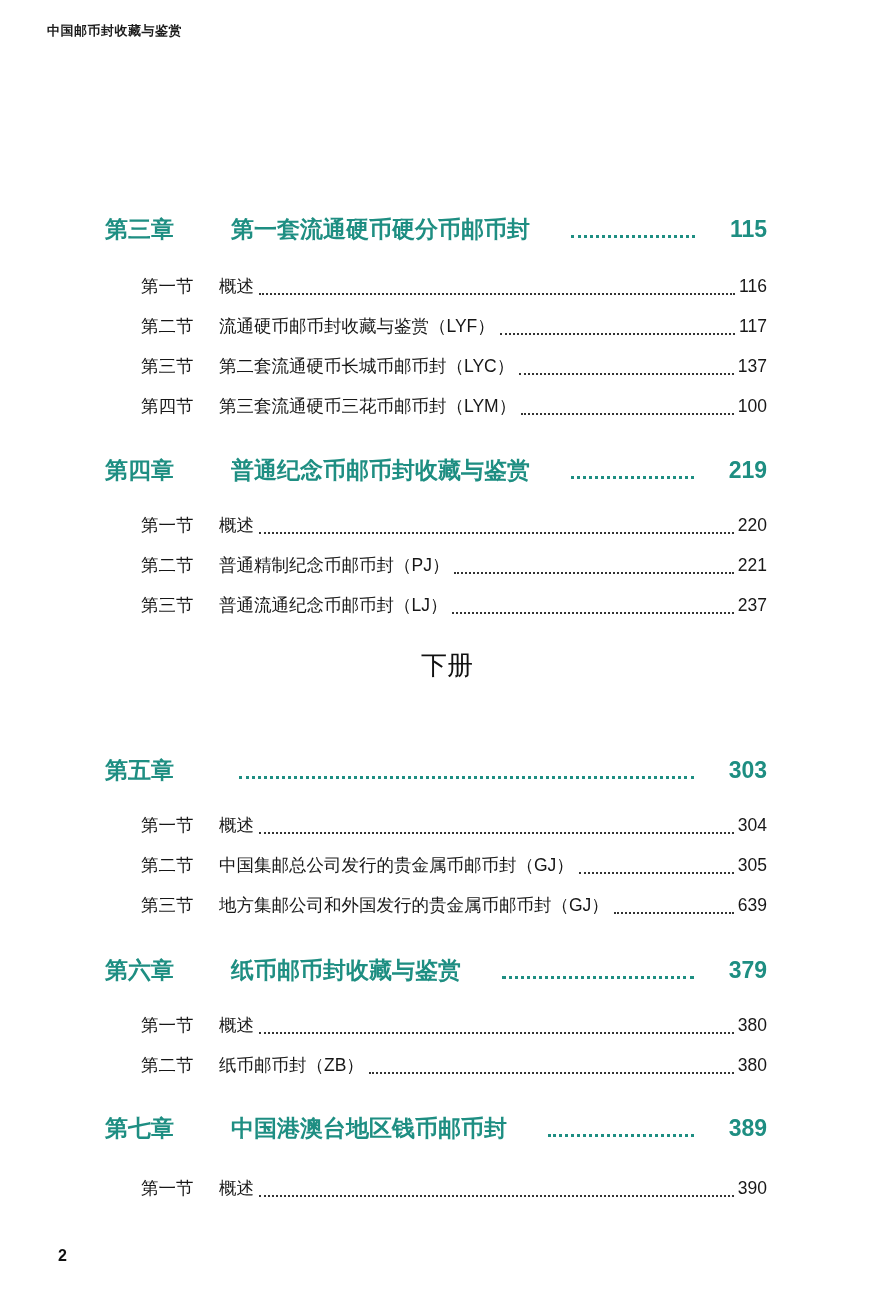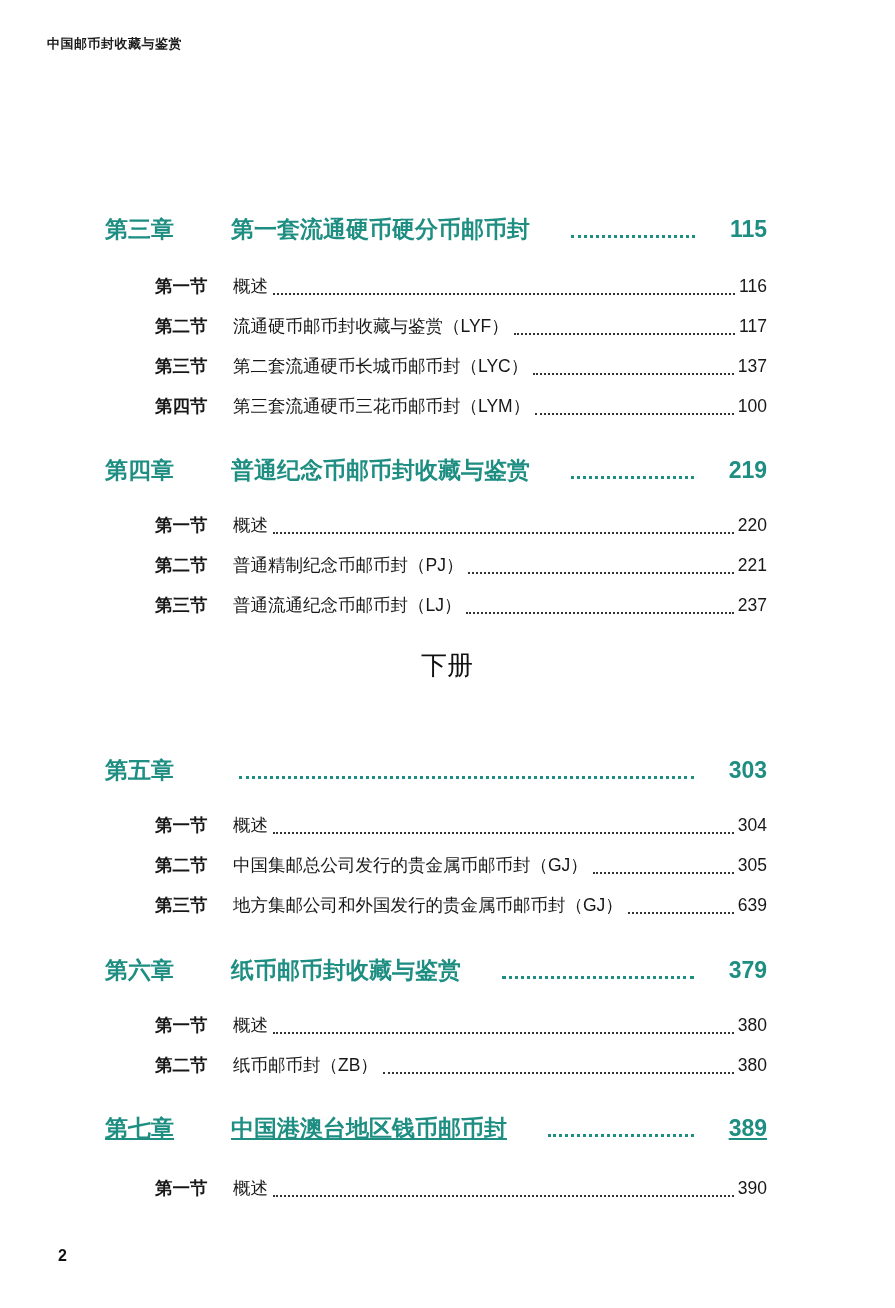--- a/index.html
+++ b/index.html
@@ -4,21 +4,21 @@
 <style>
   html, body { margin:0; padding:0; }
   body {
     width:895px; height:1308px;
     background:#ffffff;
     font-family:"Liberation Sans", sans-serif;
     position:relative;
     overflow:hidden;
   }
   .page-header {
-    position:absolute; left:47px; top:35px;
+    position:absolute; left:47px; top:22px;
     font-size:13px; font-weight:700; color:#1c1c1c;
     letter-spacing:0.5px;
   }
   .toc {
     position:absolute; left:105px; top:0; width:662px;
   }
   .chapter-row {
     display:flex; align-items:baseline;
     font-size:23px; font-weight:700; color:#1e8e82;
     height:36px; line-height:36px;
@@ -34,21 +34,21 @@
     min-width:10px;
   }
   .chapter-page { flex-shrink:0; }
 
   .sec-row {
     display:flex; align-items:baseline;
     font-size:17.5px; font-weight:500; color:#171717;
     height:40px; line-height:40px;
     white-space:nowrap;
   }
-  .sec-label { margin-left:50px; width:78px; flex-shrink:0;font-weight:bold; }
+  .sec-label { margin-left:36px; width:78px; flex-shrink:0; }
   .sec-title { flex-shrink:0; }
   .sec-leader {
     flex:1; align-self:flex-end;
     border-bottom:2px dotted #333333;
     margin:0 4px 11px 5px;
     min-width:10px;
   }
   .sec-page { flex-shrink:0; }
 
   .volume-divider {
@@ -59,21 +59,21 @@
   }
 
   .mt-ch3 { margin-top:211px; }
   .mt-secs1 { margin-top:19px; }
   .mt-ch4 { margin-top:26px; }
   .mt-secs2 { margin-top:17px; }
   .mt-ch5 { margin-top:67px; }
   .mt-secs3 { margin-top:17px; }
   .mt-ch6 { margin-top:27px; }
   .mt-secs4 { margin-top:17px; }
-  .mt-ch7 { margin-top:25px;text-decoration:underline; }
+  .mt-ch7 { margin-top:25px; }
   .mt-secs5 { margin-top:22px; }
 
   .footer-page-number {
     position:absolute; left:58px; top:1247px;
     font-size:16px; font-weight:700; color:#111111;
   }
 </style>
 </head>
 <body>
 

